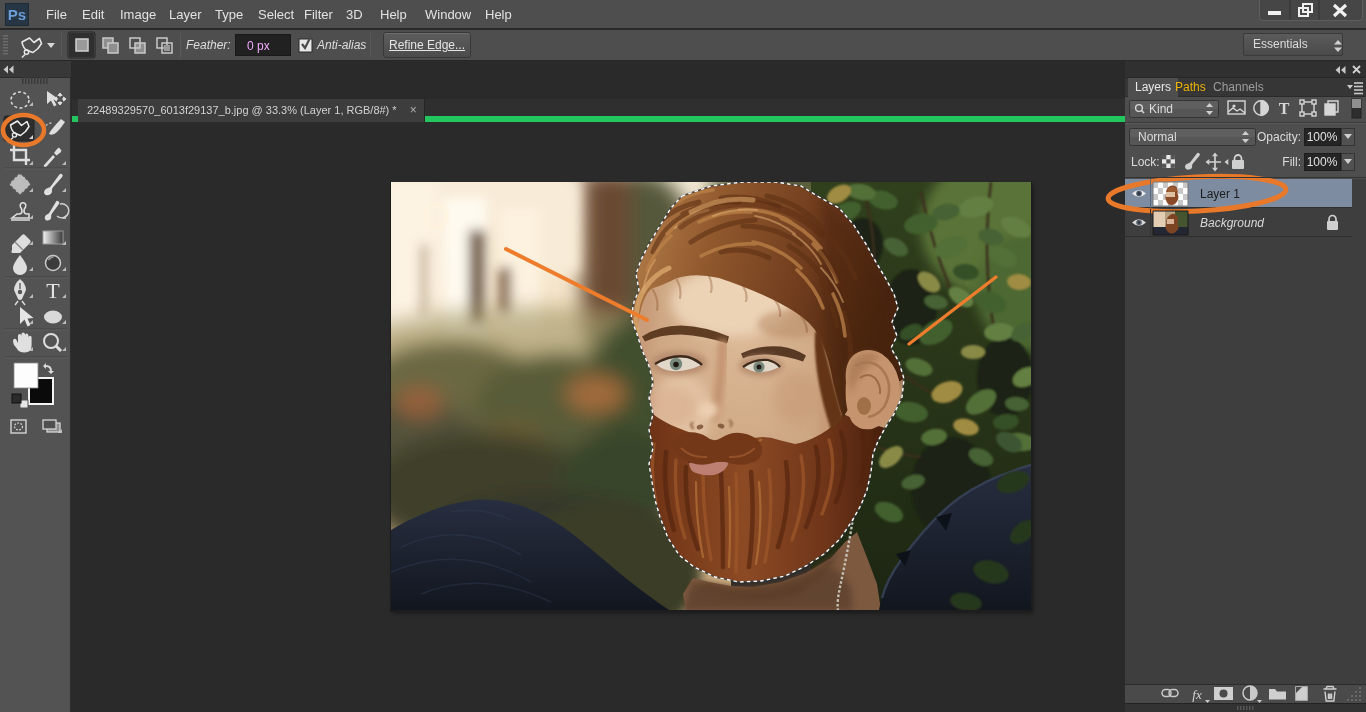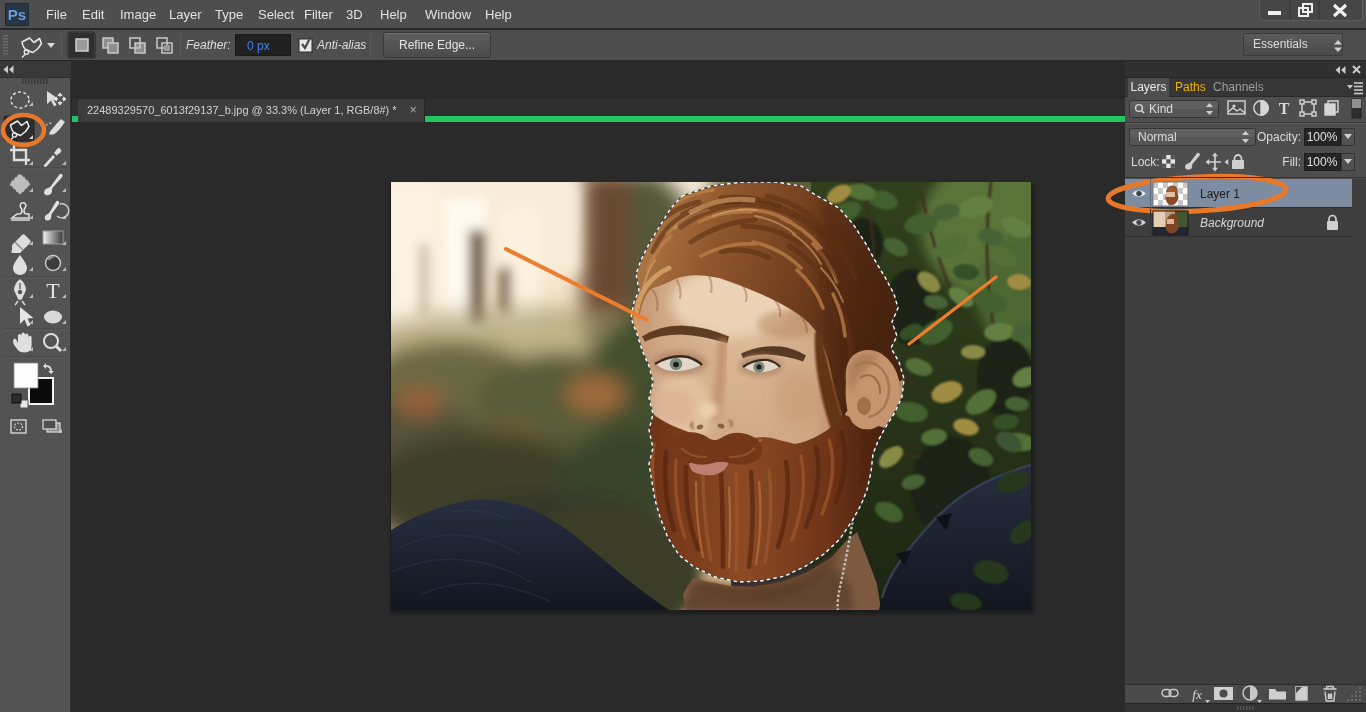--- a/index.html
+++ b/index.html
@@ -15,26 +15,26 @@
     font-weight:bold; font-size:15px; text-align:center; line-height:21px; }
   .menuitem { position:absolute; top:0; height:29px; line-height:29px;
     color:#e2e2e2; font-size:13px; }
   
   #optbar { position:absolute; left:0; top:30px; width:1366px; height:31px;
     background:#4e4e4e; border-bottom:1px solid #272727; }
   .vsep { position:absolute; top:3px; height:24px; width:1px; background:#3e3e3e;
     border-right:1px solid #5a5a5a; }
   .optlabel { position:absolute; font-size:12px; color:#dedede; top:8px;font-style:italic; }
   #featherbox { position:absolute; left:235px; top:4px; width:56px; height:22px;
-    background:#212121; border:1px solid #191919; color:#3b82f6; font-size:12px;
+    background:#212121; border:1px solid #191919; color:#f0abfc; font-size:12px;
     line-height:22px; padding-left:11px; }
-  #refinebtn { position:absolute; left:383px; top:2px; width:108px; height:26px;
+  #refinebtn { position:absolute; left:383px; top:2px; width:88px; height:26px;
     background:linear-gradient(#5d5d5d,#4b4b4b); border:1px solid #383838;
     border-radius:3px; color:#e4e4e4; font-size:12px; text-align:center;
-    line-height:24px; box-shadow:inset 0 1px 0 #6e6e6e; }
+    line-height:24px; box-shadow:inset 0 1px 0 #6e6e6e;text-decoration:underline; }
   #wscombo { position:absolute; left:1243px; top:3px; width:100px; height:23px;
     background:linear-gradient(#5b5b5b,#4a4a4a); border:1px solid #3a3a3a;
     border-radius:2px; color:#dcdcdc; font-size:12px; line-height:21px;
     padding-left:9px; }
   
   #toolbar { position:absolute; left:0; top:61px; width:71px; height:651px;
     background:#535353; border-right:1px solid #2e2e2e; }
   
   #docarea { position:absolute; left:72px; top:61px; width:1053px; height:651px;
     background:#2a2a2a; }
@@ -535,21 +535,21 @@
         <path d="M29 290 l4 0 l0 -4 z"></path>
           <path d="M62 290 l4 0 l0 -4 z"></path>
         <path d="M58 372 l4 0 l0 -4 z"></path>
       </g>
     </svg>
   </div>
 
   <div id="dock">
     <div id="dockhead"></div>
     <div id="ptabs">
-      <div class="ptab" style="left:3px;width:41px;background:#4e4e4e;color:#e8e8e8;text-align:center">Layers</div>
+      <div class="ptab" style="left:3px;width:50px;background:#4e4e4e;color:#e8e8e8;text-align:center">Layers</div>
       <span class="ptab" style="left:50px;color:#eab308">Paths</span>
       <span class="ptab" style="left:88px;color:#9d9d9d">Channels</span>
     </div>
     <div id="chrome1"></div>
     <svg class="abs" style="left:0;top:0;z-index:5" width="241" height="651" viewBox="0 0 241 651">
 
       <path d="M215 5 l0 8 l-4.5 -4 z M220.5 5 l0 8 l-4.5 -4 z" fill="#c9c9c9"></path>
       <path d="M228 5 l7 7 M235 5 l-7 7" stroke="#d2d2d2" stroke-width="1.8"></path>
 
       <path d="M222 24 l6 0 l-3 4 z" fill="#c9c9c9"></path>

